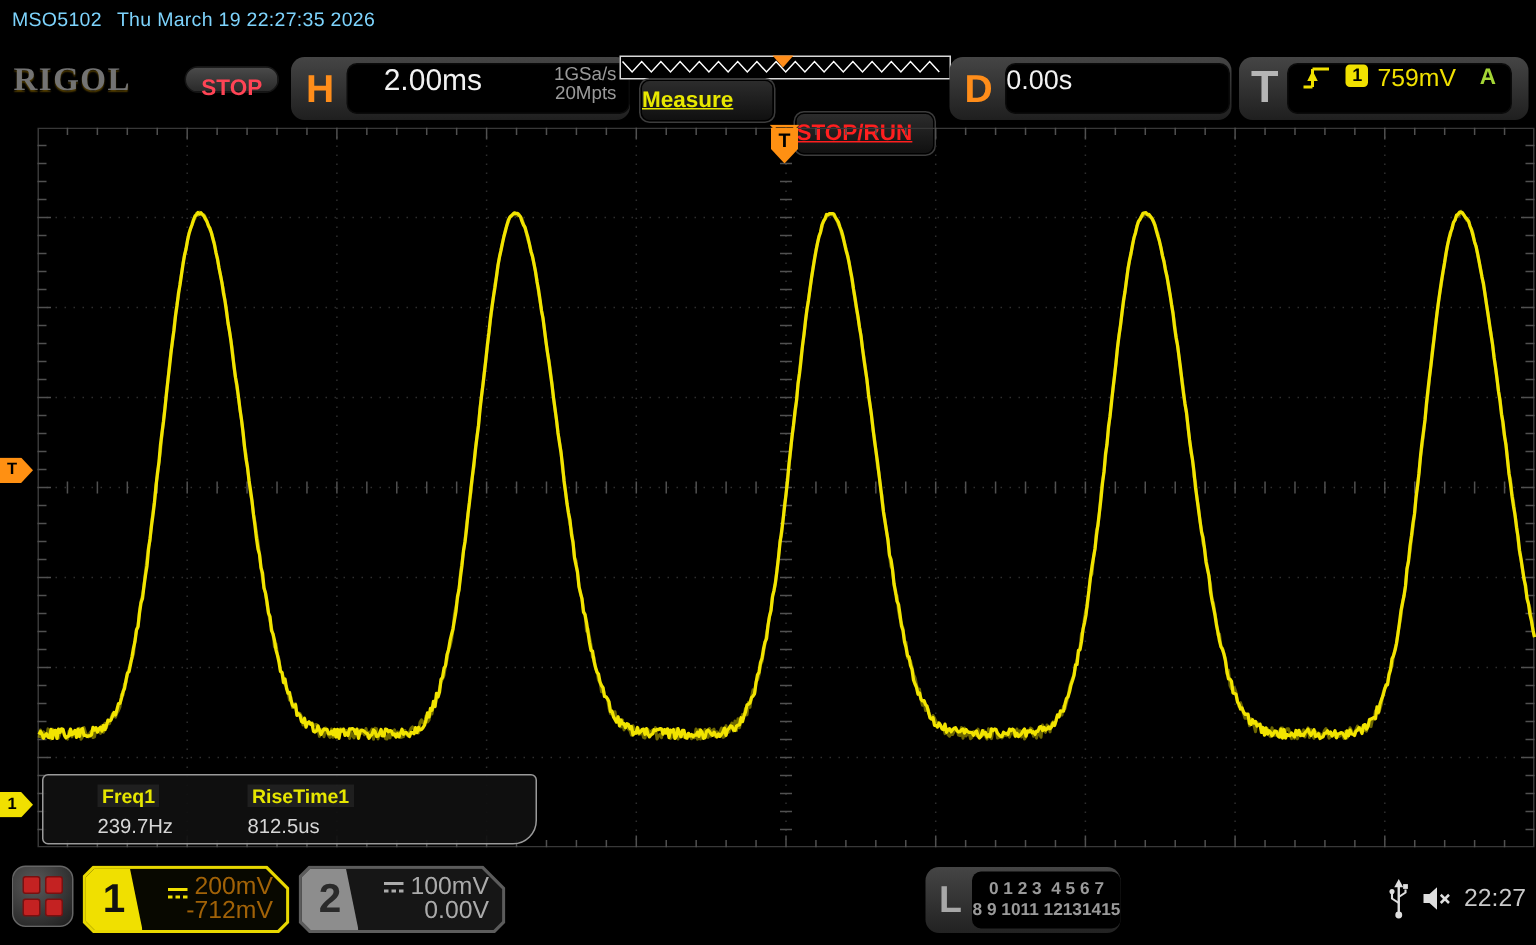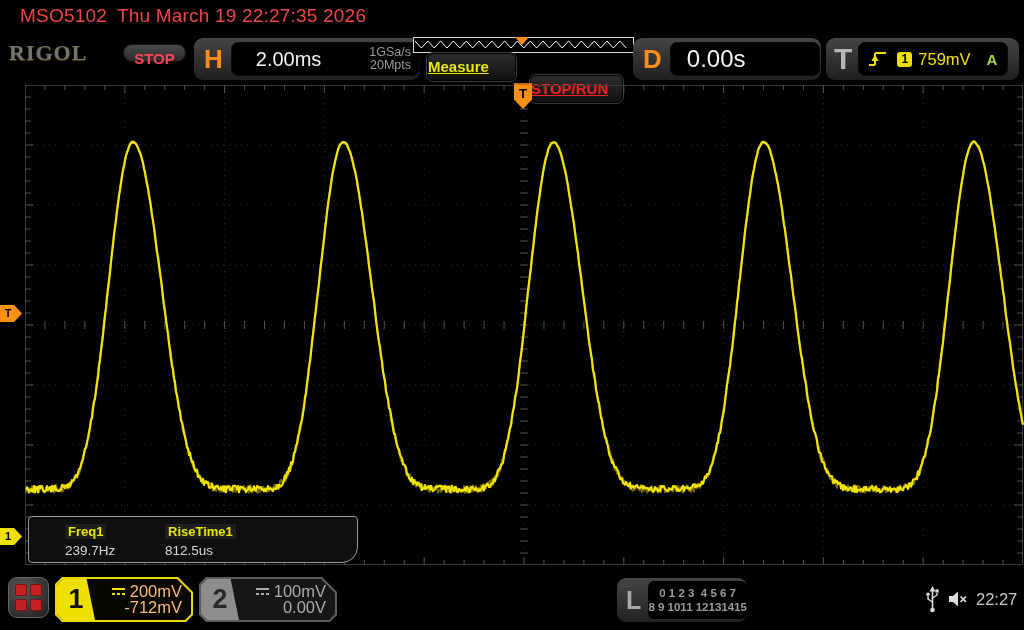--- a/index.html
+++ b/index.html
@@ -1,41 +1,41 @@
 <!DOCTYPE html>
 <html><head>
 <meta charset="utf-8">
 <style>
   * { margin:0; padding:0; box-sizing:border-box; }
   html,body { width:1024px; height:630px; background:#000; overflow:hidden;
               font-family:"Liberation Sans", sans-serif; }
   .abs { position:absolute; }
 
   
-  #statusbar { left:20px; top:5px; color:#ef4444; font-size:19px; letter-spacing:.2px; }
+  #statusbar { left:8px; top:5px; color:#7dd3fc; font-size:13px; letter-spacing:.2px; }
   #statusbar .model { margin-right:10px; }
 
   
   #logo { left:9px; top:40px; font-family:"Liberation Serif", serif; font-weight:bold;
           font-size:22px; color:#737373; letter-spacing:1px; text-shadow:0 1px 1px #503c00; }
   #stop-badge { left:123px; top:44px; width:63px; height:18px; border-radius:16px;
         background:linear-gradient(#4a4a4a,#2a2a2a); border:1px solid #151515;
         color:#ff4455; font-weight:bold; font-size:15px; text-align:center; line-height:28px; }
   .hdr-box { top:38px; height:42px; background:linear-gradient(#454545,#1f1f1f);
              border-radius:9px; display:flex; align-items:center; }
   .hdr-letter { font-weight:bold; font-size:26px; color:#ff8d1a; padding:0 8px 0 10px; }
   .hdr-inner { background:#000; border-radius:7px; height:34px; display:flex;
-               align-items:center; border:1px solid #0a0a0a; }
+               align-items:flex-start; border:1px solid #0a0a0a; }
   #hbox { left:194px; width:226px; }
   #hbox .hdr-inner { width:196px; }
   #h-scale { color:#f2f2f2; font-size:20px; padding-left:24px; flex:1; }
   #h-rate { text-align:right; color:#9a9a9a; font-size:12.5px; line-height:13px; padding-right:8px; }
   #dbox { left:633px; width:188px; }
   #dbox .hdr-inner { width:150px; }
-  #d-value { color:#f2f2f2; font-size:24px; padding-left:16px; }
+  #d-value { color:#f2f2f2; font-size:18px; }
   #tbox { left:826px; width:193px; }
   #tbox .hdr-letter { color:#b5b5b5; font-size:30px; padding:0 6px 0 8px; }
   #tbox .hdr-inner { width:150px; }
   #trig-src { background:#f0e000; color:#000; font-weight:bold; font-size:12px;
               width:15px; height:15px; border-radius:3px; text-align:center; line-height:15px;
               margin:0 6px 0 10px; }
   #trig-level { color:#f0e000; font-size:16.5px; flex:1; }
   #trig-sweep { color:#a4d635; font-size:15px; font-weight:bold; padding-right:10px; }
 
   .hdr-btn { top:53px; height:28px; background:linear-gradient(#2c2c2c,#101010);
@@ -88,21 +88,21 @@
       clip-path:polygon(6px 0,calc(100% - 14px) 0,100% 14px,100% calc(100% - 6px),
                 calc(100% - 6px) 100%,6px 100%,0 calc(100% - 6px),0 6px); }
   .chtab { position:absolute; left:0; top:0; height:100%; width:38px;
       clip-path:polygon(0 0,78% 0,100% 100%,0 100%);
       font-weight:bold; font-size:27px; text-align:center; line-height:41px; }
   .chline1 { position:absolute; right:9px; top:3px; font-size:16.5px; display:flex; align-items:center; gap:4px;}
   .chline2 { position:absolute; right:9px; bottom:3px; font-size:16.5px; }
   #ch1-box { left:55px; background:#e8d800; }
   #ch1-box .chbox-inner { background:#080800; }
   #ch1-box .chtab { background:#f0e000; color:#111; }
-  #ch1-box .chline1, #ch1-box .chline2 { color:#fdba74; }
+  #ch1-box .chline1, #ch1-box .chline2 { color:#a16207;align-items:flex-end; }
   #ch2-box { left:199px; background:#5c5c5c; }
   #ch2-box .chbox-inner { background:#161616; }
   #ch2-box .chtab { background:#8d8d8d; color:#2a2a2a; }
   #ch2-box .chline1, #ch2-box .chline2 { color:#ababab; }
 
   #la-box { left:617px; top:578px; width:130px; height:44px;
       background:linear-gradient(#454545,#222); border-radius:9px; display:flex; align-items:center; }
   #la-letter { color:#a8a8a8; font-weight:bold; font-size:25px; padding:0 7px 0 9px; }
   #la-inner { background:#000; border-radius:6px; width:99px; height:38px;
       color:#9a9a9a; font-size:11.5px; font-weight:bold; text-align:center;

